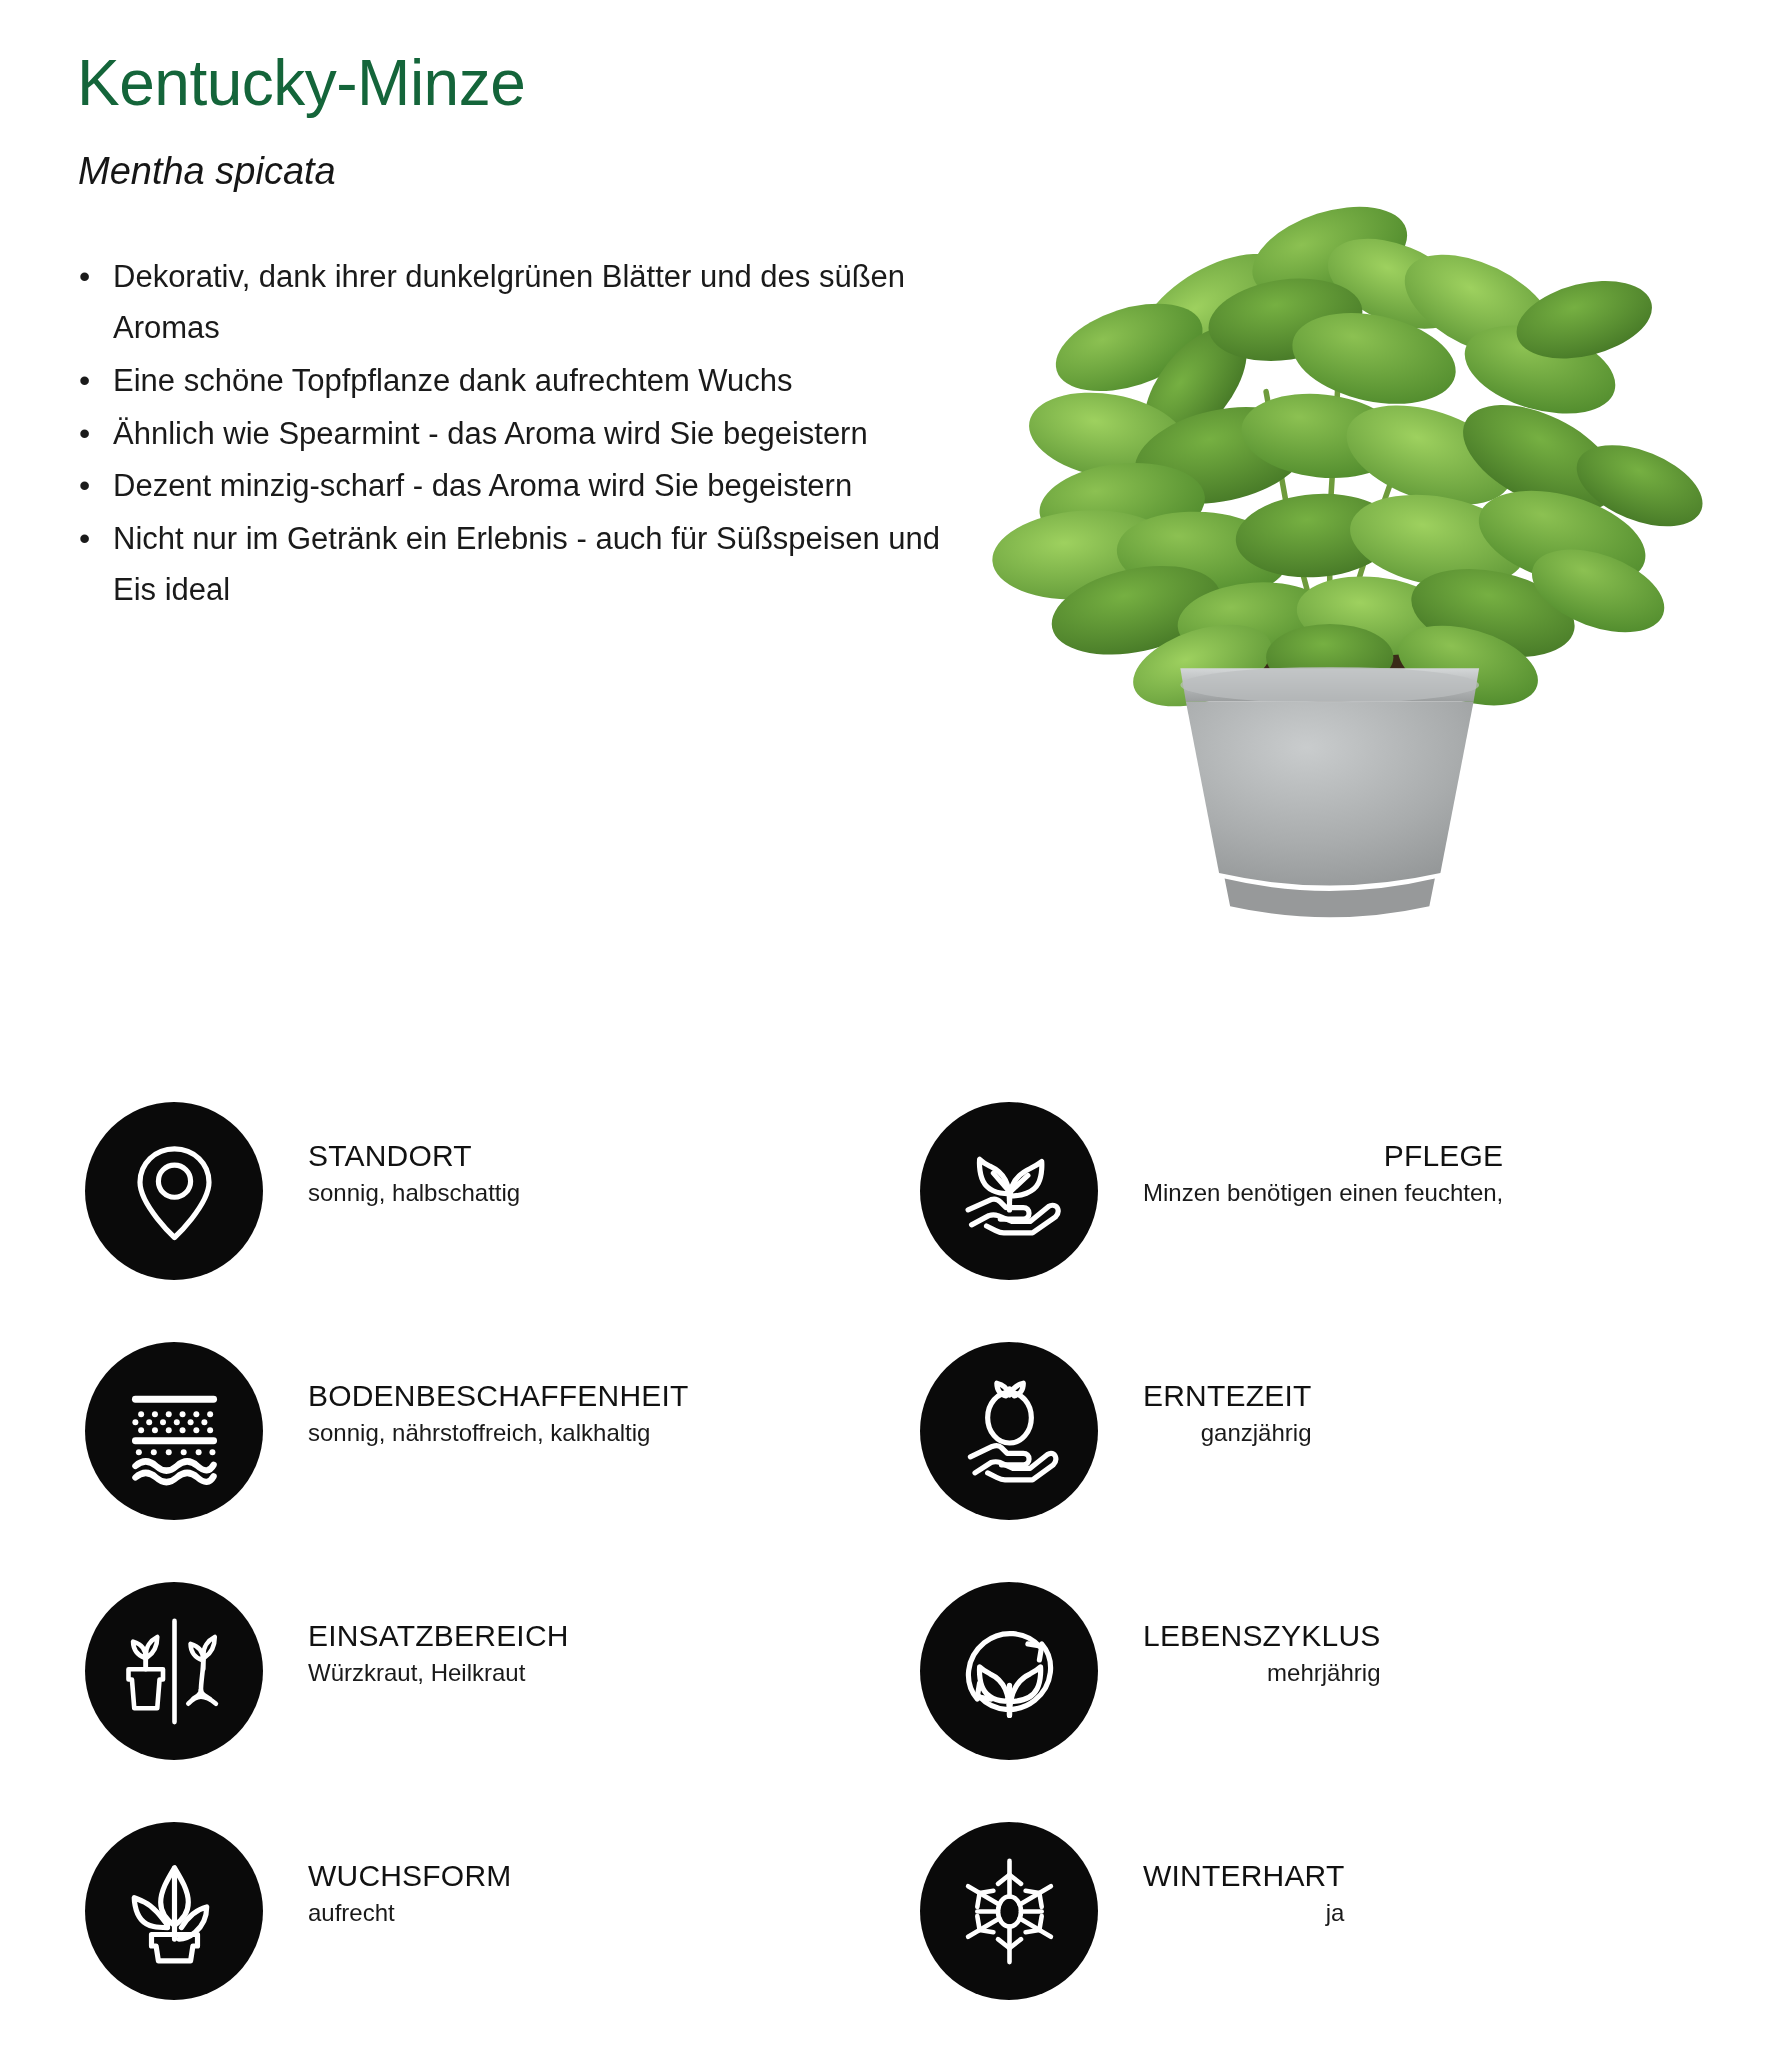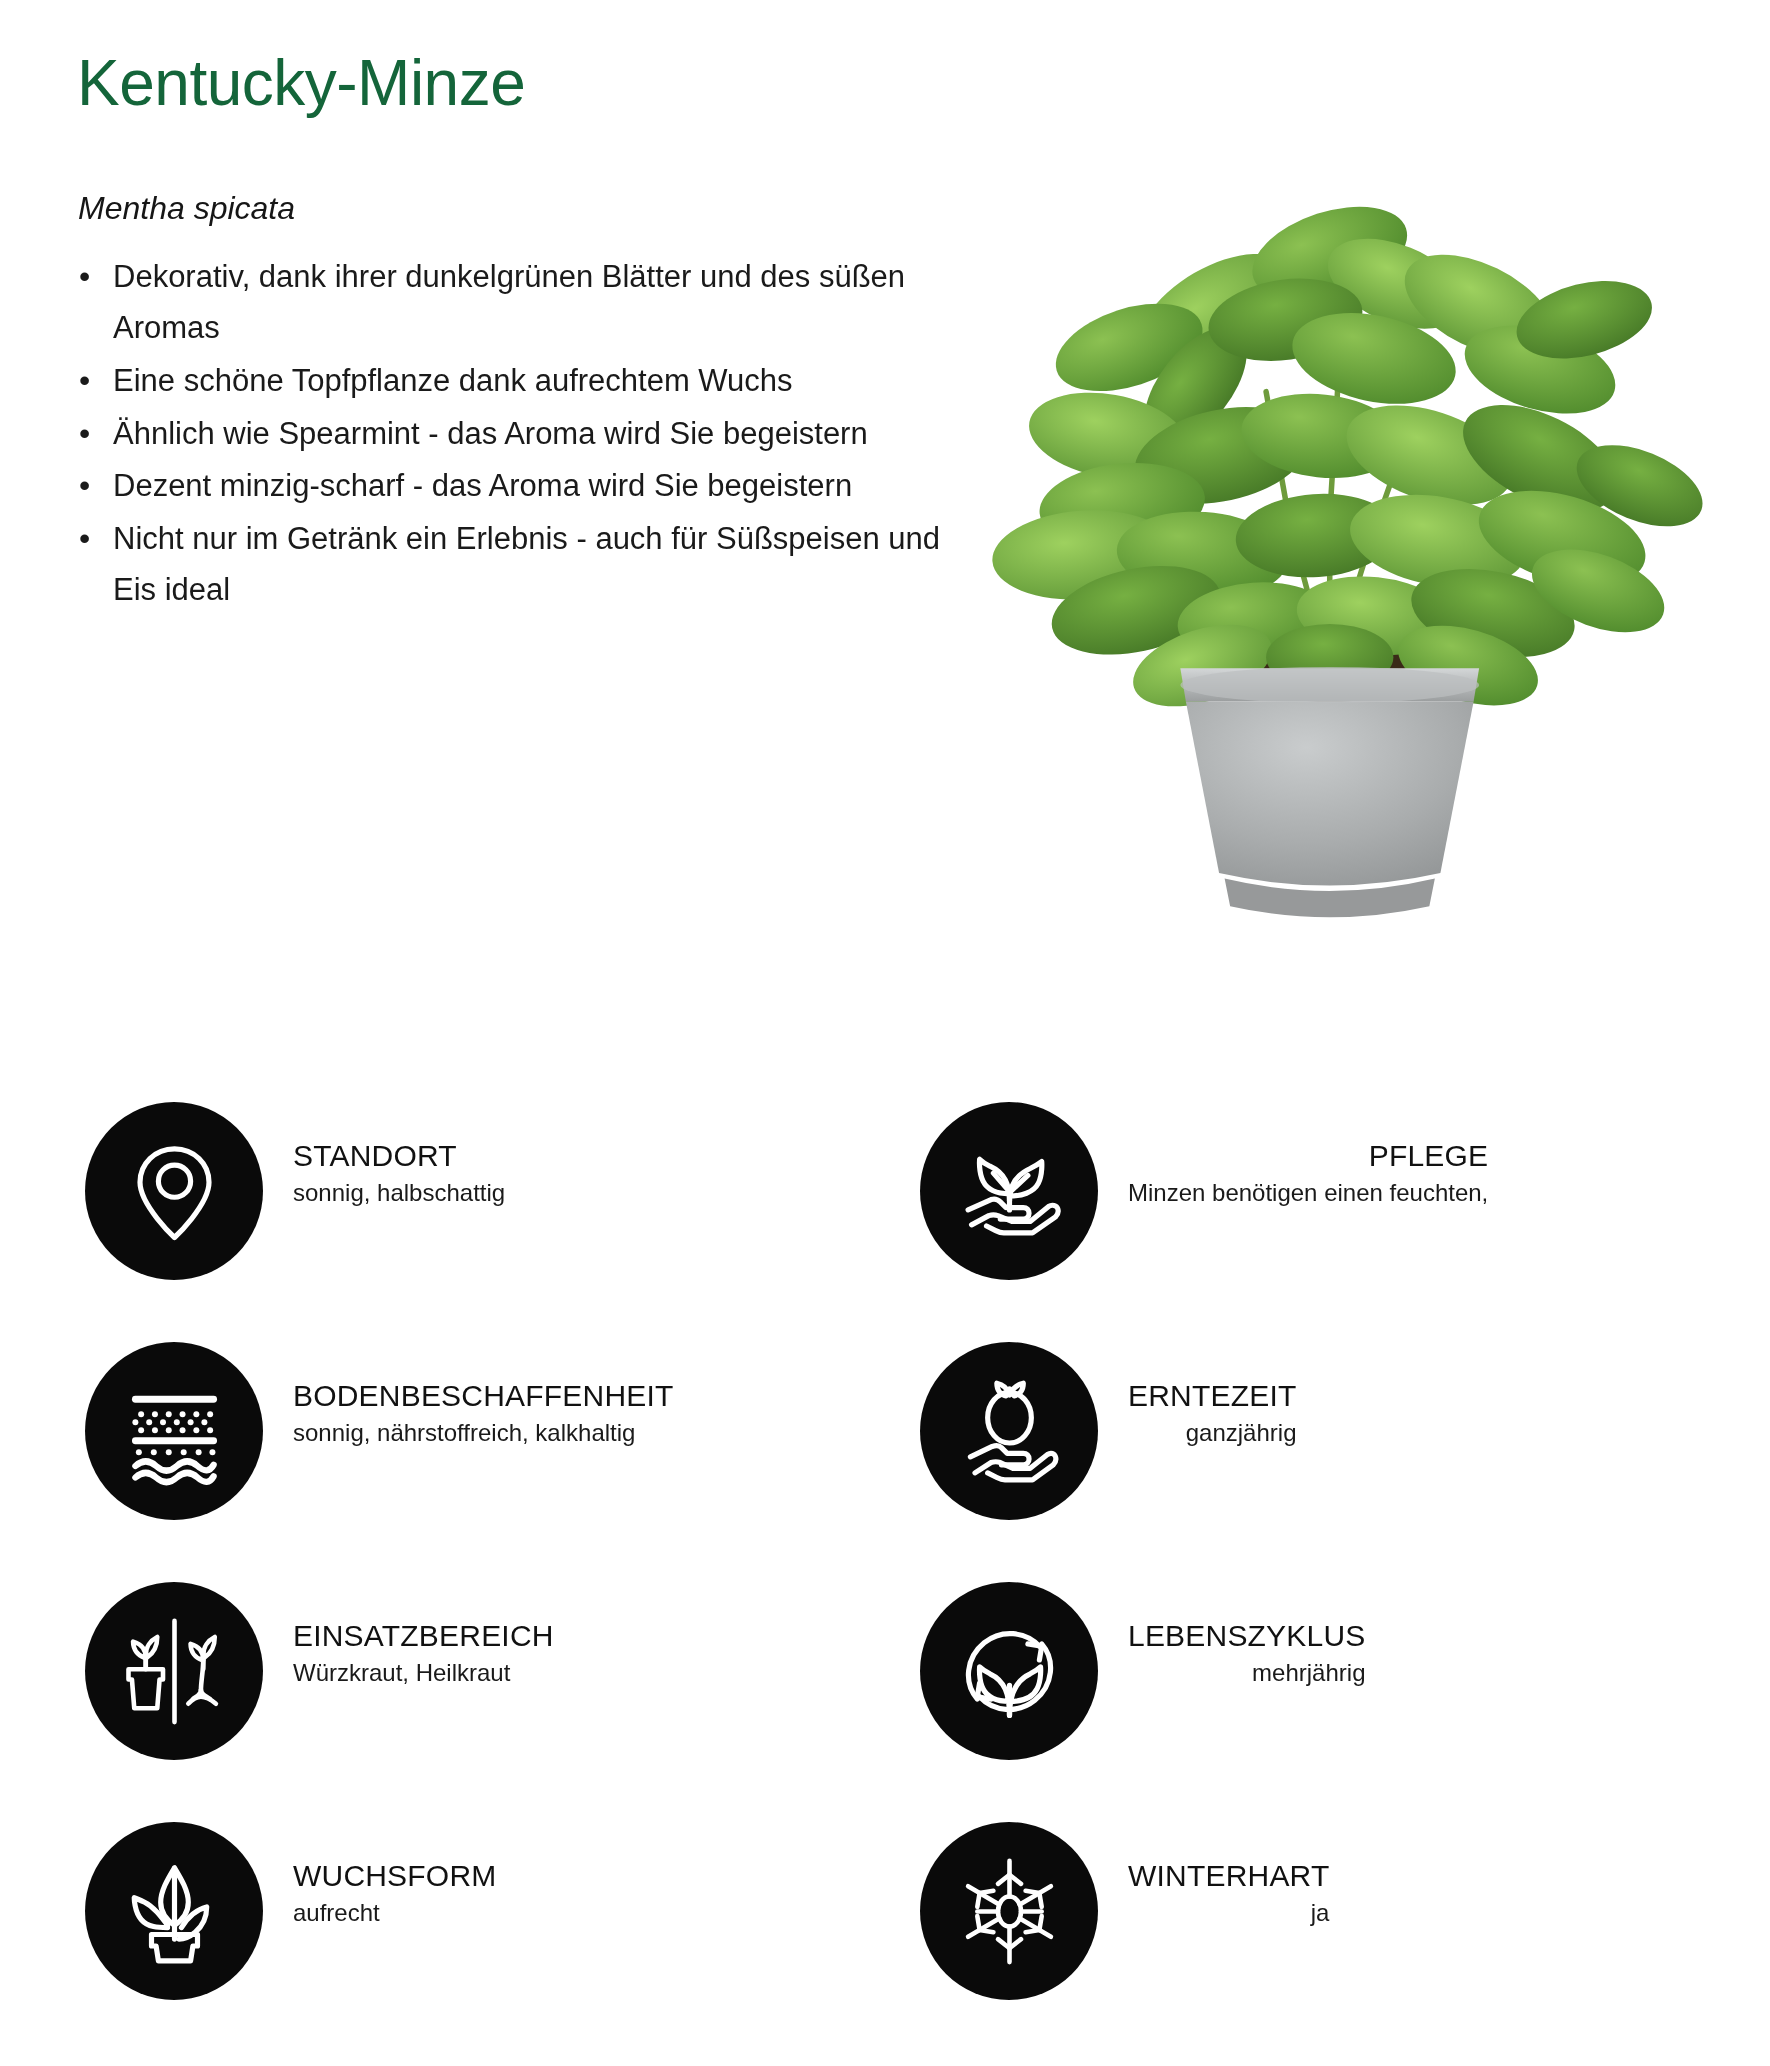--- a/index.html
+++ b/index.html
@@ -18,25 +18,24 @@
   .title{
     position:absolute;left:77px;top:51px;
     font-size:64px;line-height:1.0;
     font-weight:400;
     color:#14653a;
     letter-spacing:-0.5px;
     white-space:nowrap;
   }
   .subtitle{
     position:absolute;left:78px;top:152px;
-    font-size:32px;line-height:1.0;
+    font-size:38px;line-height:1.0;
     font-style:italic;font-weight:400;
     color:#161616;
     white-space:nowrap;
-    margin-top:40px;
   }
 
   
   .bullets{
     position:absolute;left:69px;top:251px;
     width:876px;
   }
   .bullet{
     display:flex;align-items:flex-start;
     margin-bottom:1.8px;
@@ -80,21 +79,21 @@
   .feat.right{left:920px;text-align:right;}
   .feat-icon{
     flex:0 0 auto;
     width:178px;height:178px;
     border-radius:50%;
     background:#0a0a0a;
     display:flex;align-items:center;justify-content:center;
   }
   .feat-icon svg{display:block;width:115px;height:115px;}
   .feat-text{
-    margin-left:30px;
+    margin-left:45px;
     padding-top:36px;
     max-width:683px;
   }
   .feat-title{
     font-size:30px;line-height:36px;
     font-weight:400;
     letter-spacing:0.2px;
     color:#111;
     white-space:nowrap;
   }

